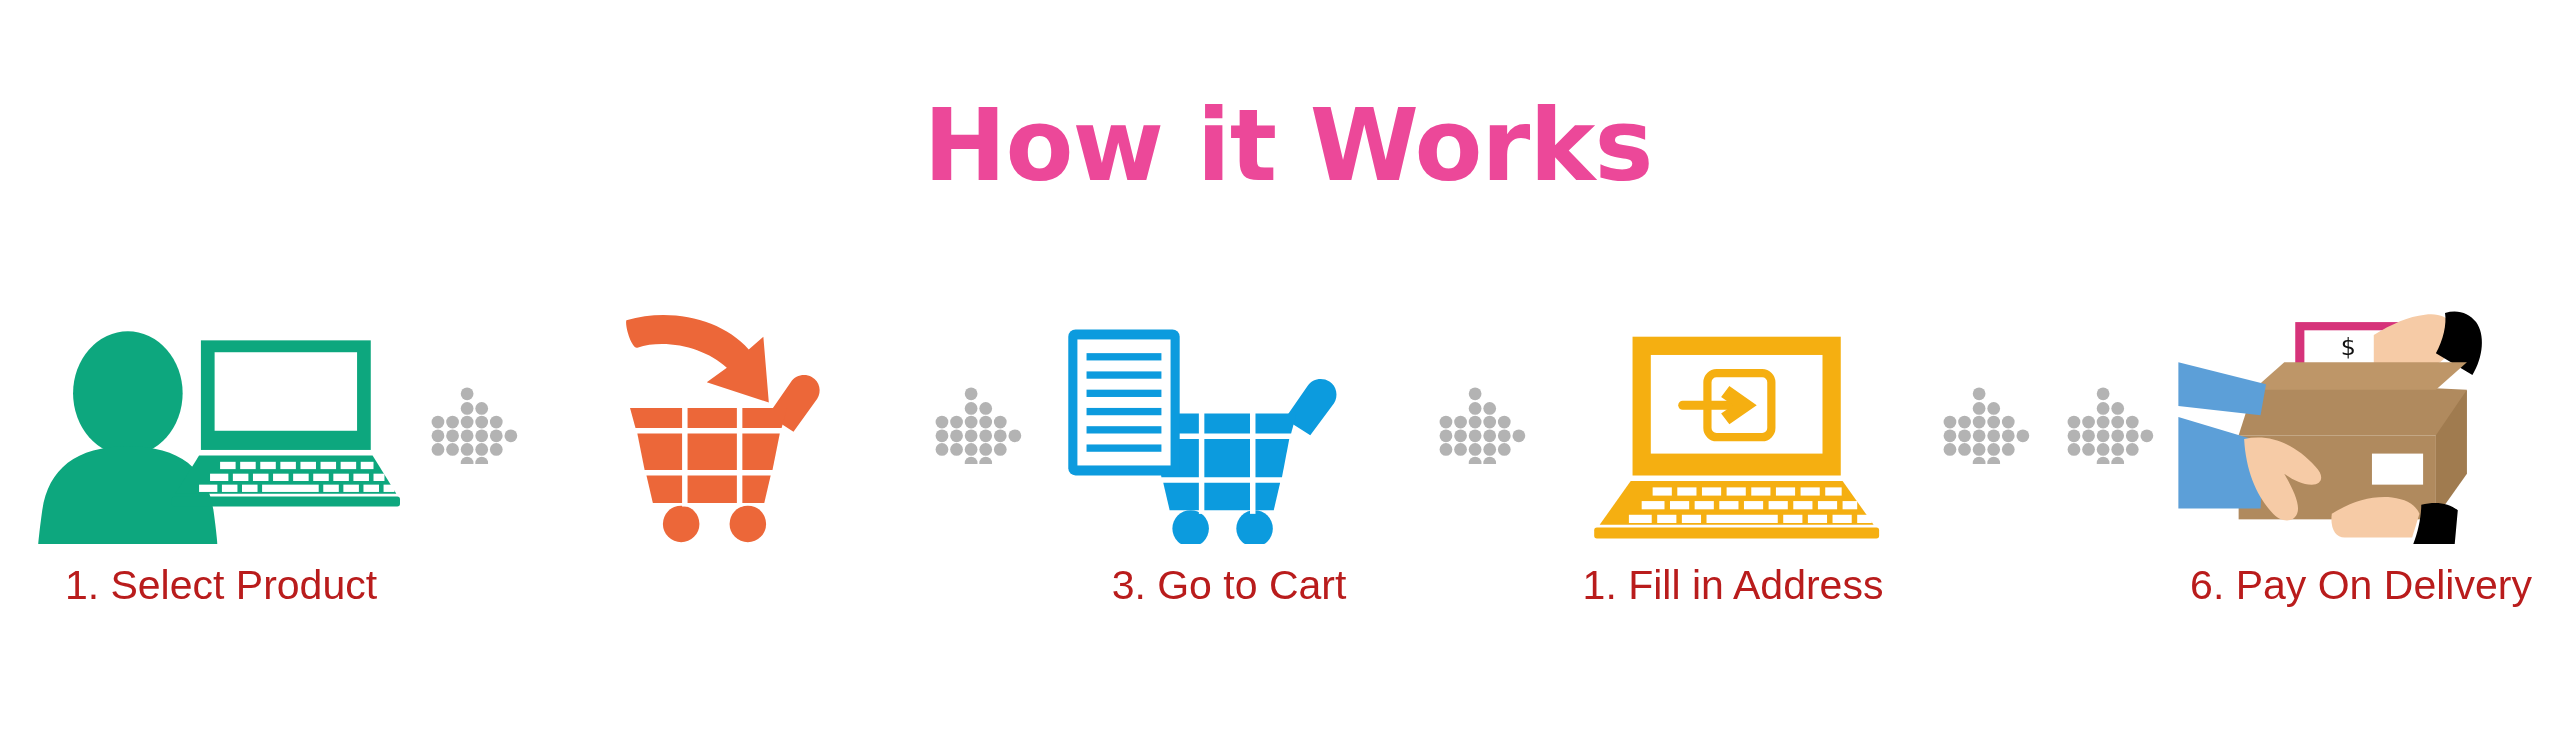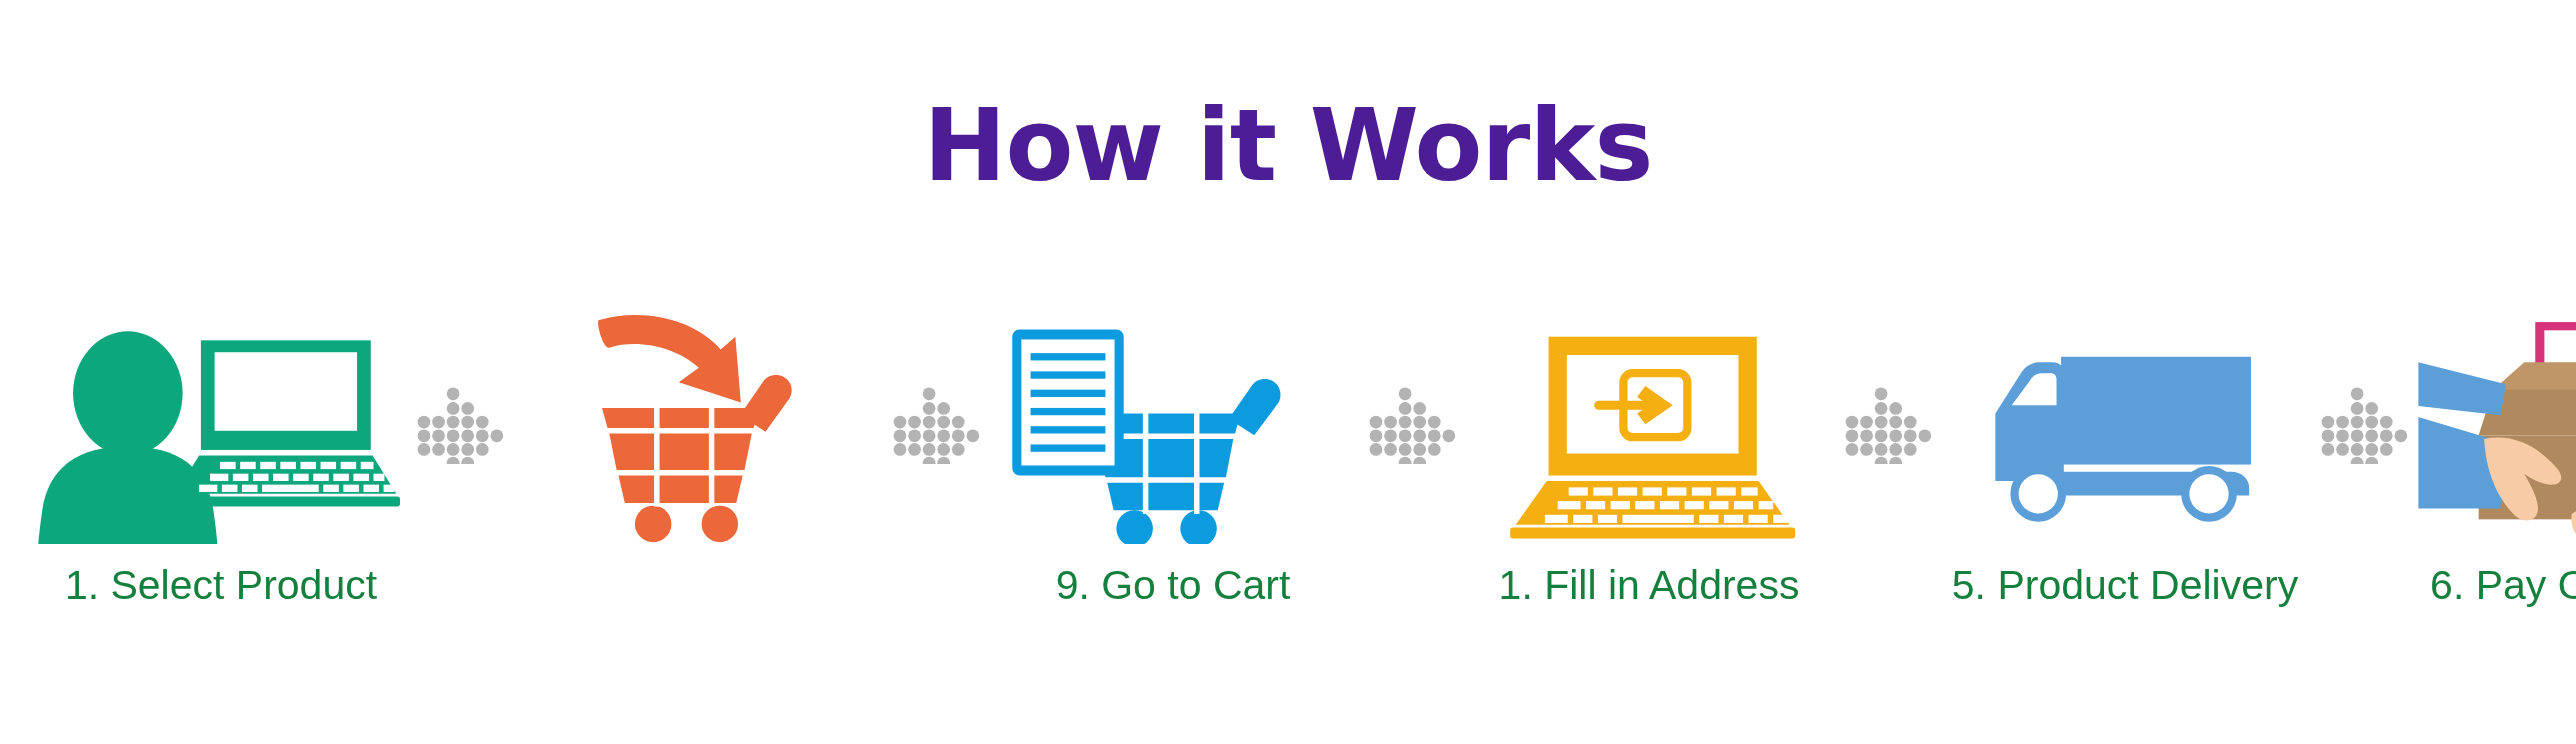--- a/index.html
+++ b/index.html
@@ -26,21 +26,21 @@
     position: absolute;
     top: 95px;
     left: 0;
     width: 2576px;
     text-align: center;
     font-family: "DejaVu Sans", sans-serif;
     font-weight: bold;
     font-size: 99px;
     line-height: 101px;
     letter-spacing: -0.9px;
-    color: #4c1d95;
+    color: #ec4899;
     white-space: nowrap;
   }
 
   .steps {
     position: absolute;
     top: 302px;
     left: 38px;
     width: 2506px;
     height: 329px;
     display: flex;
@@ -70,21 +70,21 @@
 
   .icon-box svg {
     display: block;
   }
 
   .step-label {
     font-family: "Liberation Sans", sans-serif;
     font-weight: 400;
     font-size: 41px;
     line-height: 48px;
-    color: #15803d;
+    color: #b91c1c;
     white-space: nowrap;
     text-align: right;
     margin-top: 16.5px;
   }
 
   .sep {
     position: relative;
     flex: 0 0 auto;
     width: 110px;
     height: 242px;
@@ -263,21 +263,21 @@
           <g fill="#0C9BDE">
             <rect x="44" y="56" width="82" height="8"></rect>
             <rect x="44" y="76" width="82" height="8"></rect>
             <rect x="44" y="96" width="82" height="8"></rect>
             <rect x="44" y="116" width="82" height="8"></rect>
             <rect x="44" y="136" width="82" height="8"></rect>
             <rect x="44" y="156" width="82" height="8"></rect>
           </g>
         </svg>
       </div>
-      <div class="step-label">9. Go to Cart</div>
+      <div class="step-label">3. Go to Cart</div>
     </div>
 
     <div class="sep">
       <svg width="101" height="82" viewBox="0 0 110 90">
         <g fill="#b3b3b3">
           <circle cx="48" cy="13" r="7"></circle>
           <circle cx="48" cy="29" r="7"></circle>
             <circle cx="64" cy="29" r="7"></circle>
           <circle cx="16" cy="44" r="7"></circle>
             <circle cx="32" cy="44" r="7"></circle>
@@ -374,40 +374,20 @@
             <circle cx="48" cy="74" r="7"></circle>
             <circle cx="64" cy="74" r="7"></circle>
             <circle cx="80" cy="74" r="7"></circle>
           <circle cx="48" cy="89" r="7"></circle>
             <circle cx="64" cy="89" r="7"></circle>
           <circle cx="48" cy="105" r="7"></circle>
         </g>
       </svg>
     </div>
 
-    <div class="step">
-      <div class="icon-box">
-        <svg width="366" height="242" viewBox="0 0 400 265" aria-hidden="true">
-          <g fill="#5C9FD8">
-
-            <rect x="130" y="60" width="208" height="118"></rect>
-
-            <path d="M126 186h190c12 0 20 8 20 18v8H126z"></path>
-
-            <path d="M58 122l28-44c5-8 12-12 21-12h14c7 0 12 5 12 12v118H58z"></path>
-          </g>
-
-          <path d="M96 86c3-5 7-8 13-8h10c4 0 6 3 6 7v28H76z" fill="#ffffff"></path>
-
-          <circle cx="105" cy="210" r="26" fill="#ffffff" stroke="#5C9FD8" stroke-width="9"></circle>
-          <circle cx="292" cy="210" r="26" fill="#ffffff" stroke="#5C9FD8" stroke-width="9"></circle>
-        </svg>
-      </div>
-      <div class="step-label">5. Product Delivery</div>
-    </div>
 
     <div class="sep">
       <svg width="101" height="82" viewBox="0 0 110 90">
         <g fill="#b3b3b3">
           <circle cx="48" cy="13" r="7"></circle>
           <circle cx="48" cy="29" r="7"></circle>
             <circle cx="64" cy="29" r="7"></circle>
           <circle cx="16" cy="44" r="7"></circle>
             <circle cx="32" cy="44" r="7"></circle>
             <circle cx="48" cy="44" r="7"></circle>

